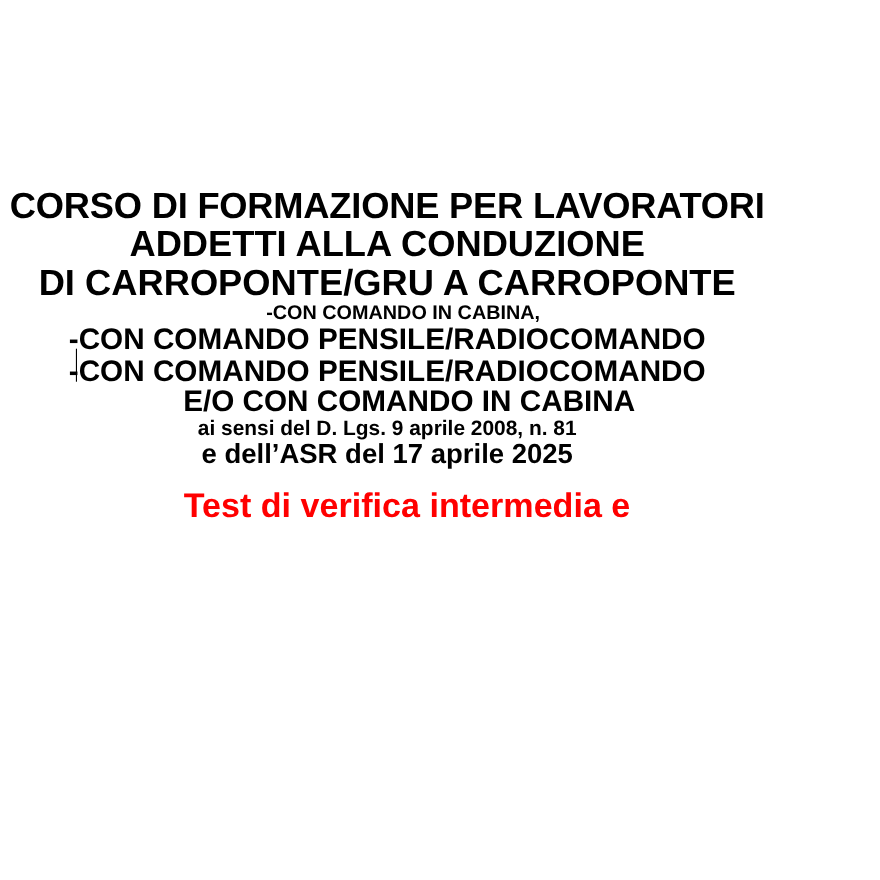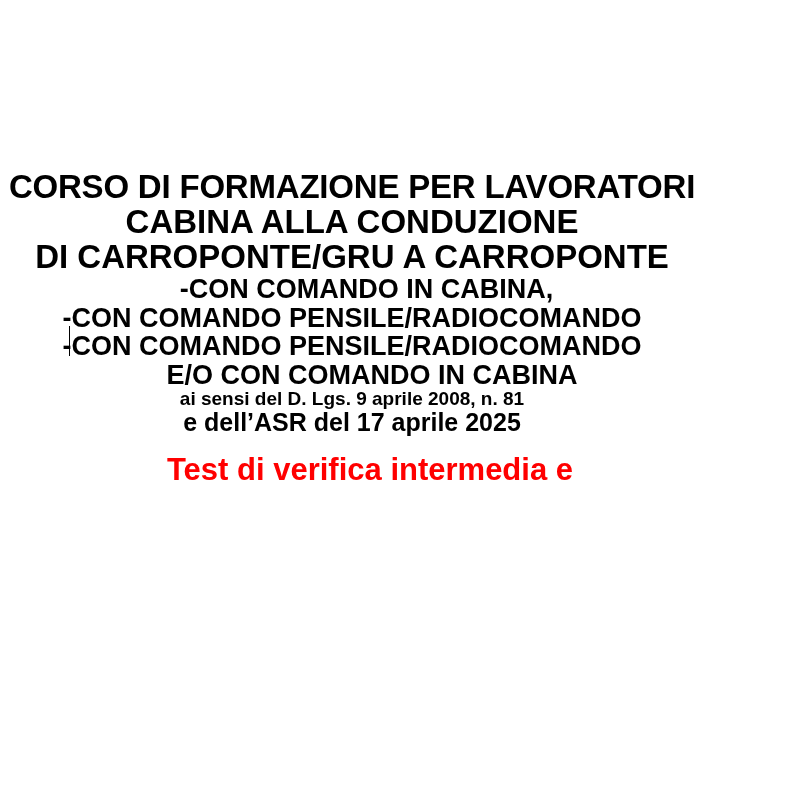--- a/index.html
+++ b/index.html
@@ -30,21 +30,21 @@
   .line {
     display: block;
     color: #000000;
     font-weight: bold;
     line-height: 1.06;
     white-space: nowrap;
   }
   .l1 { font-size: 33px; letter-spacing: -0.2px; }
   .l2 { font-size: 33px; }
   .l3 { font-size: 33px; }
-  .l4 { font-size: 27px; padding-left: 29px; }
+  .l4 { font-size: 18px; padding-left: 29px; }
   .l5 { font-size: 27px; }
   .l6 { font-size: 27px; position: relative; }
   .l7 { font-size: 27px; padding-left: 40px; }
   .l8 { font-size: 19px; }
   .l9 { font-size: 25px; text-align: center; }
   .red {
     color: #ff0000;
     font-size: 31px;
     font-weight: bold;
     line-height: 1.18;
@@ -66,21 +66,21 @@
   }
 </style>
 </head>
 <body>
 
 <div class="slide">
 
   <div class="title-block">
 
     <span class="line l1">CORSO DI FORMAZIONE PER LAVORATORI</span>
-    <span class="line l2">CABINA ALLA CONDUZIONE</span>
+    <span class="line l2">ADDETTI ALLA CONDUZIONE</span>
     <span class="line l3">DI CARROPONTE/GRU A CARROPONTE</span>
     <span class="line l4">-CON COMANDO IN CABINA,</span>
     <span class="line l5">-CON COMANDO PENSILE/RADIOCOMANDO</span>
     <span class="line l6">
       <span class="tick"></span>
       <span>-CON COMANDO PENSILE/RADIOCOMANDO</span>
     </span>
     <span class="line l7">E/O CON COMANDO IN CABINA</span>
     <span class="line l8">ai sensi del D. Lgs. 9 aprile 2008, n. 81</span>
     <span class="line l9">e dell’ASR del 17 aprile 2025</span>

